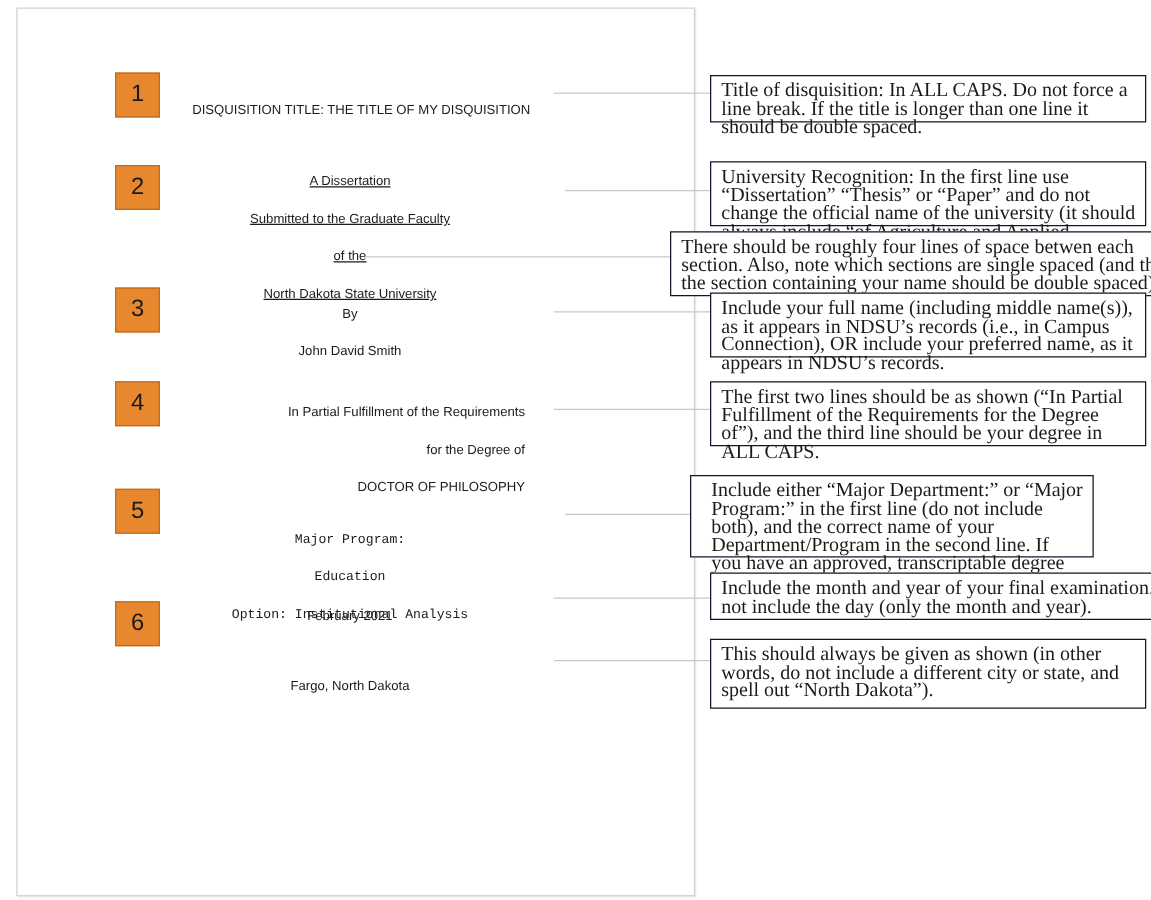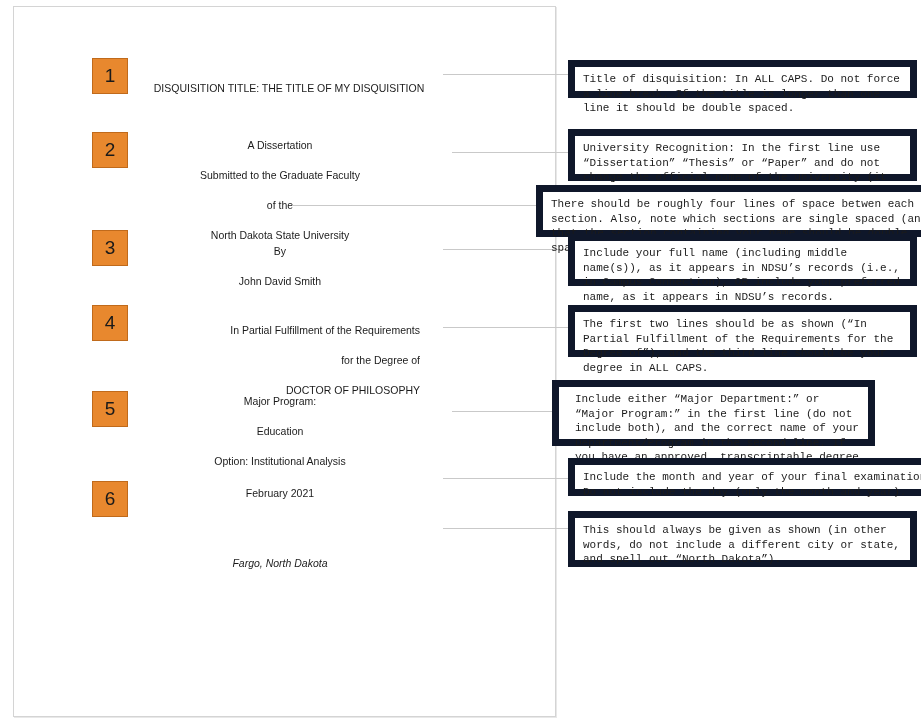--- a/index.html
+++ b/index.html
@@ -65,27 +65,27 @@
   
   .connector {
     position: absolute;
     height: 1px;
     background: #c9c9c9;
   }
 
   
   .note {
     position: absolute;
-    border: 7px solid #0f172a;
+    border: 1px solid #0f172a;
     background: #ffffff;
     box-sizing: border-box;
     color: #1b1b1b;
-    font-size: 11px;
+    font-size: 16px;
     line-height: 14.5px;
-    font-family: Liberation Mono, monospace;
+    font-family: Liberation Serif, serif;
     padding: 5px 7px 5px 8px;
   }
 </style>
 </head>
 <body>
 
 <div id="screen">
 
   <div id="doc-page"></div>
 
@@ -93,49 +93,49 @@
   <div class="badge" style="left:92px; top:132px;">2</div>
   <div class="badge" style="left:92px; top:230px;">3</div>
   <div class="badge" style="left:92px; top:305px;">4</div>
   <div class="badge" style="left:92px; top:391px;">5</div>
   <div class="badge" style="left:92px; top:481px;">6</div>
 
   <div class="doc-block" style="left:144px; top:66px; width:290px;">
     <span class="line">DISQUISITION TITLE: THE TITLE OF MY DISQUISITION</span>
   </div>
 
-  <div class="doc-block" style="left:140px; top:123px; width:280px;">
+  <div class="doc-block" style="left:140px; top:123px; width:280px;text-decoration:underline;">
     <span class="line">A Dissertation</span>
     <span class="line">Submitted to the Graduate Faculty</span>
     <span class="line">of the</span>
     <span class="line">North Dakota State University</span>
   </div>
 
   <div class="doc-block spaced" style="left:140px; top:229px; width:280px;">
     <span class="line">By</span>
     <span class="line">John David Smith</span>
   </div>
 
   <div class="doc-block" style="left:140px; top:308px; width:280px;text-align:right;">
     <span class="line">In Partial Fulfillment of the Requirements</span>
     <span class="line">for the Degree of</span>
     <span class="line">DOCTOR OF PHILOSOPHY</span>
   </div>
 
-  <div class="doc-block" style="left:140px; top:379px; width:280px;">
+  <div class="doc-block" style="left:140px; top:410px; width:280px;font-family:Liberation Mono, monospace;">
     <span class="line">Major Program:</span>
     <span class="line">Education</span>
     <span class="line">Option: Institutional Analysis</span>
   </div>
 
   <div class="doc-block" style="left:140px; top:471px; width:280px;">
     <span class="line">February 2021</span>
   </div>
 
-  <div class="doc-block" style="left:140px; top:541px; width:280px;font-style:italic;">
+  <div class="doc-block" style="left:140px; top:527px; width:280px;">
     <span class="line">Fargo, North Dakota</span>
   </div>
 
   <div class="connector" style="left:443px; top:74px;  width:127px;"></div>
   <div class="connector" style="left:452px; top:152px; width:118px;"></div>
   <div class="connector" style="left:292px; top:205px; width:278px;"></div>
   <div class="connector" style="left:443px; top:249px; width:127px;"></div>
   <div class="connector" style="left:443px; top:327px; width:127px;"></div>
   <div class="connector" style="left:452px; top:411px; width:118px;"></div>
   <div class="connector" style="left:443px; top:478px; width:127px;"></div>

